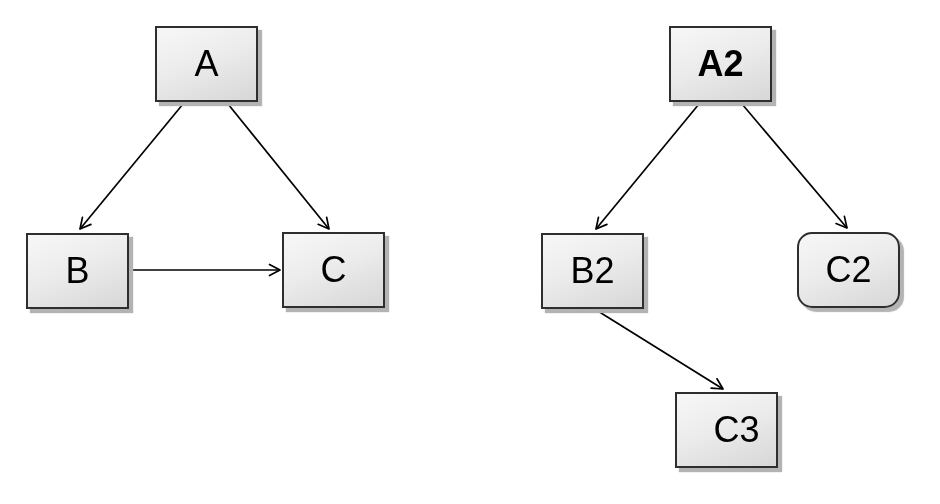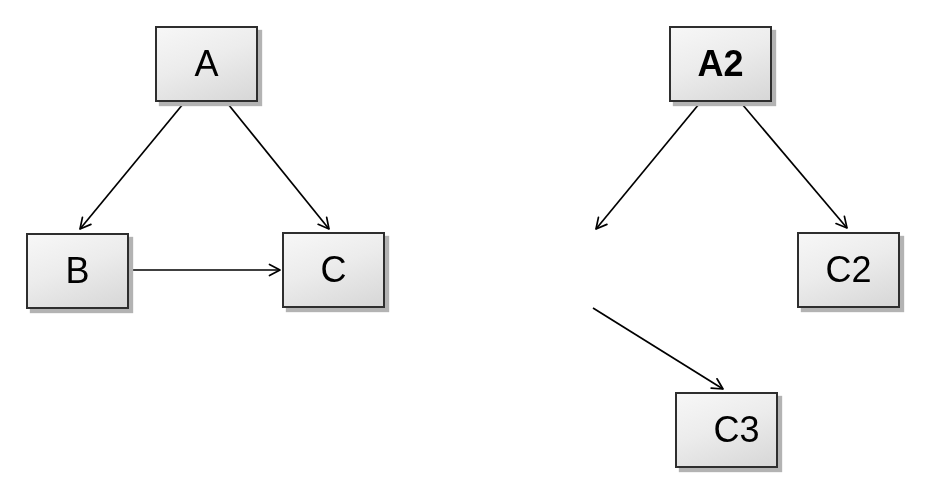--- a/index.html
+++ b/index.html
@@ -73,20 +73,23 @@
   <div class="node" style="left:26px; top:233px;">
     <span class="node-label">B</span>
   </div>
   <div class="node" style="left:282px; top:232px;">
     <span class="node-label">C</span>
   </div>
 
   <div class="node" style="left:669px; top:26px;font-weight:bold;">
     <span class="node-label">A2</span>
   </div>
-  <div class="node" style="left:797px; top:232px;">
+  <div class="node" style="left:541px; top:233px;">
+    <span class="node-label">B2</span>
+  </div>
+  <div class="node" style="left:797px; top:232px;border-radius:15px;">
     <span class="node-label">C2</span>
   </div>
   <div class="node" style="left:675px; top:392px;padding-left:20px;">
     <span class="node-label">C3</span>
   </div>
 
 </div>
 
 </body></html>

